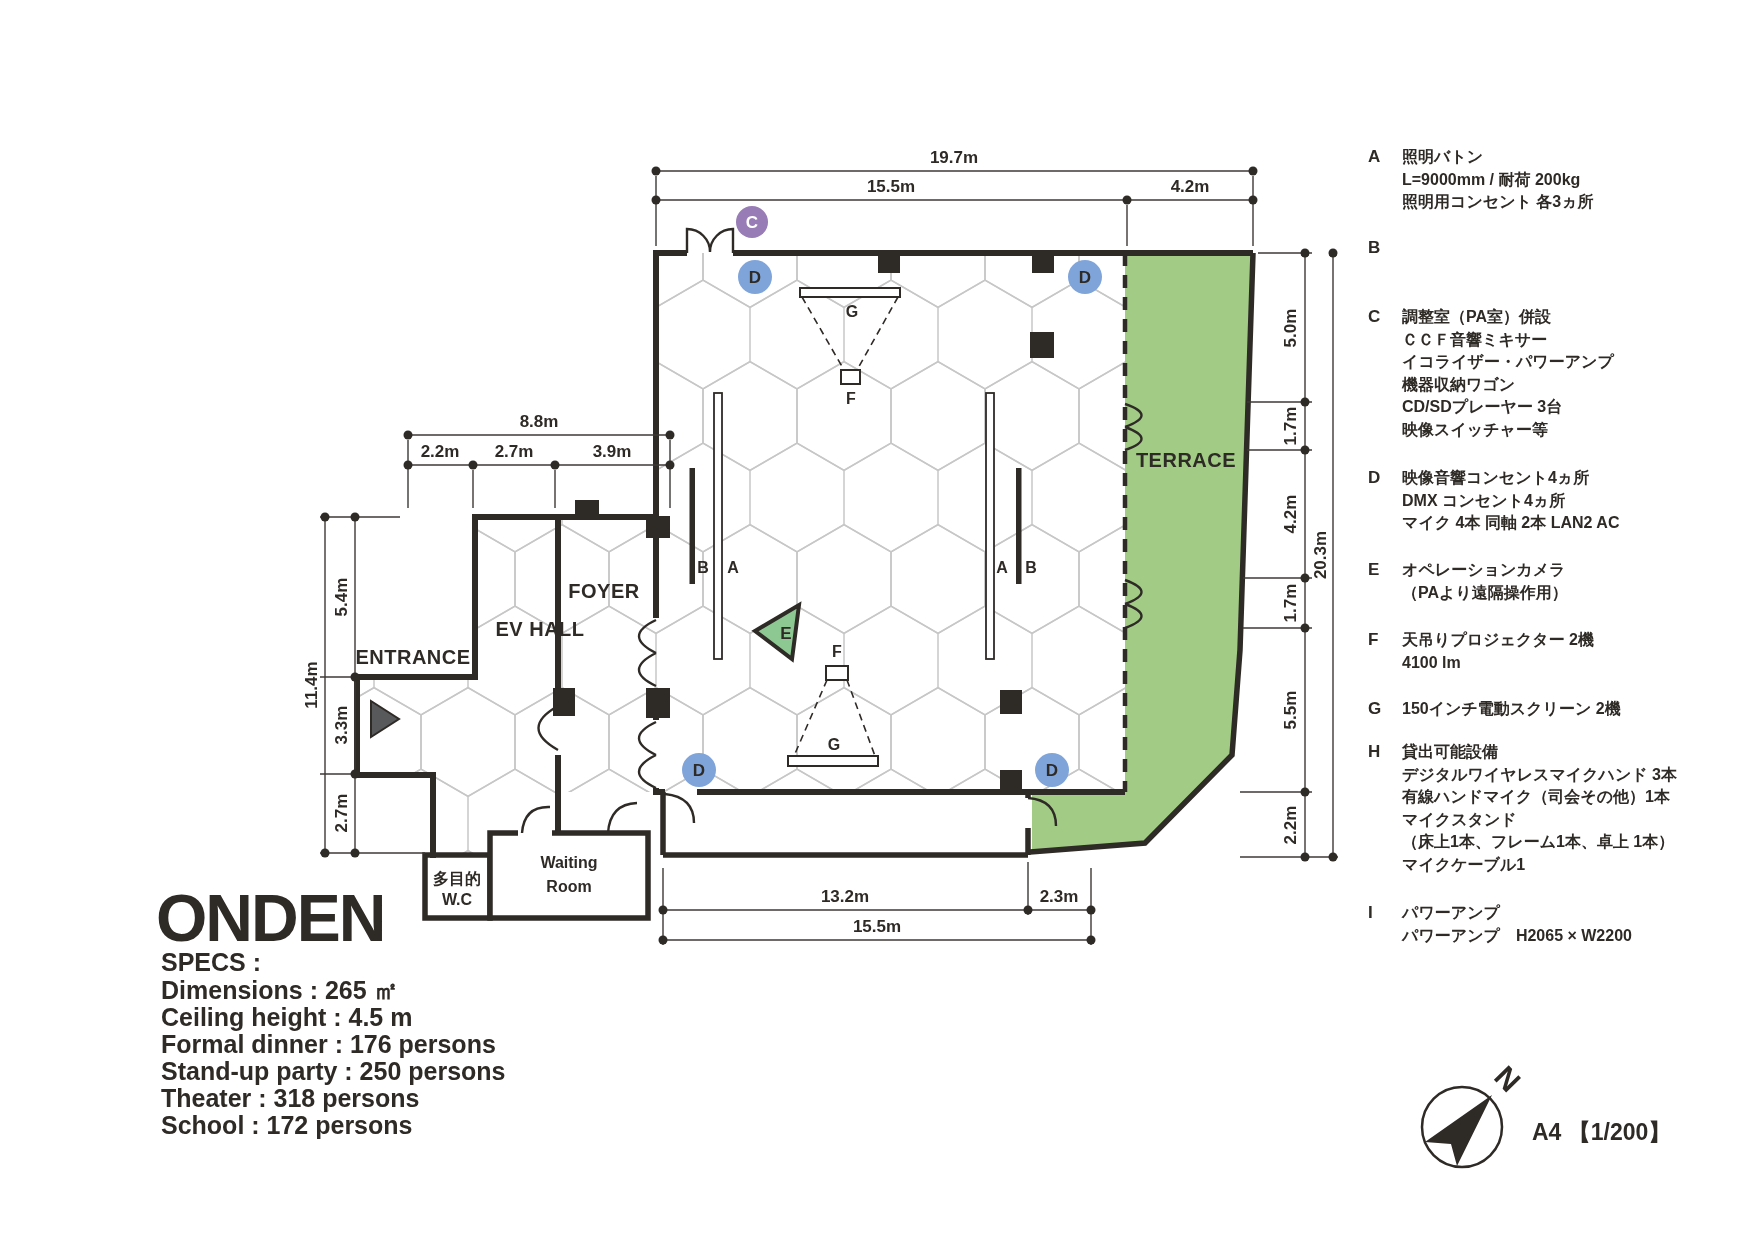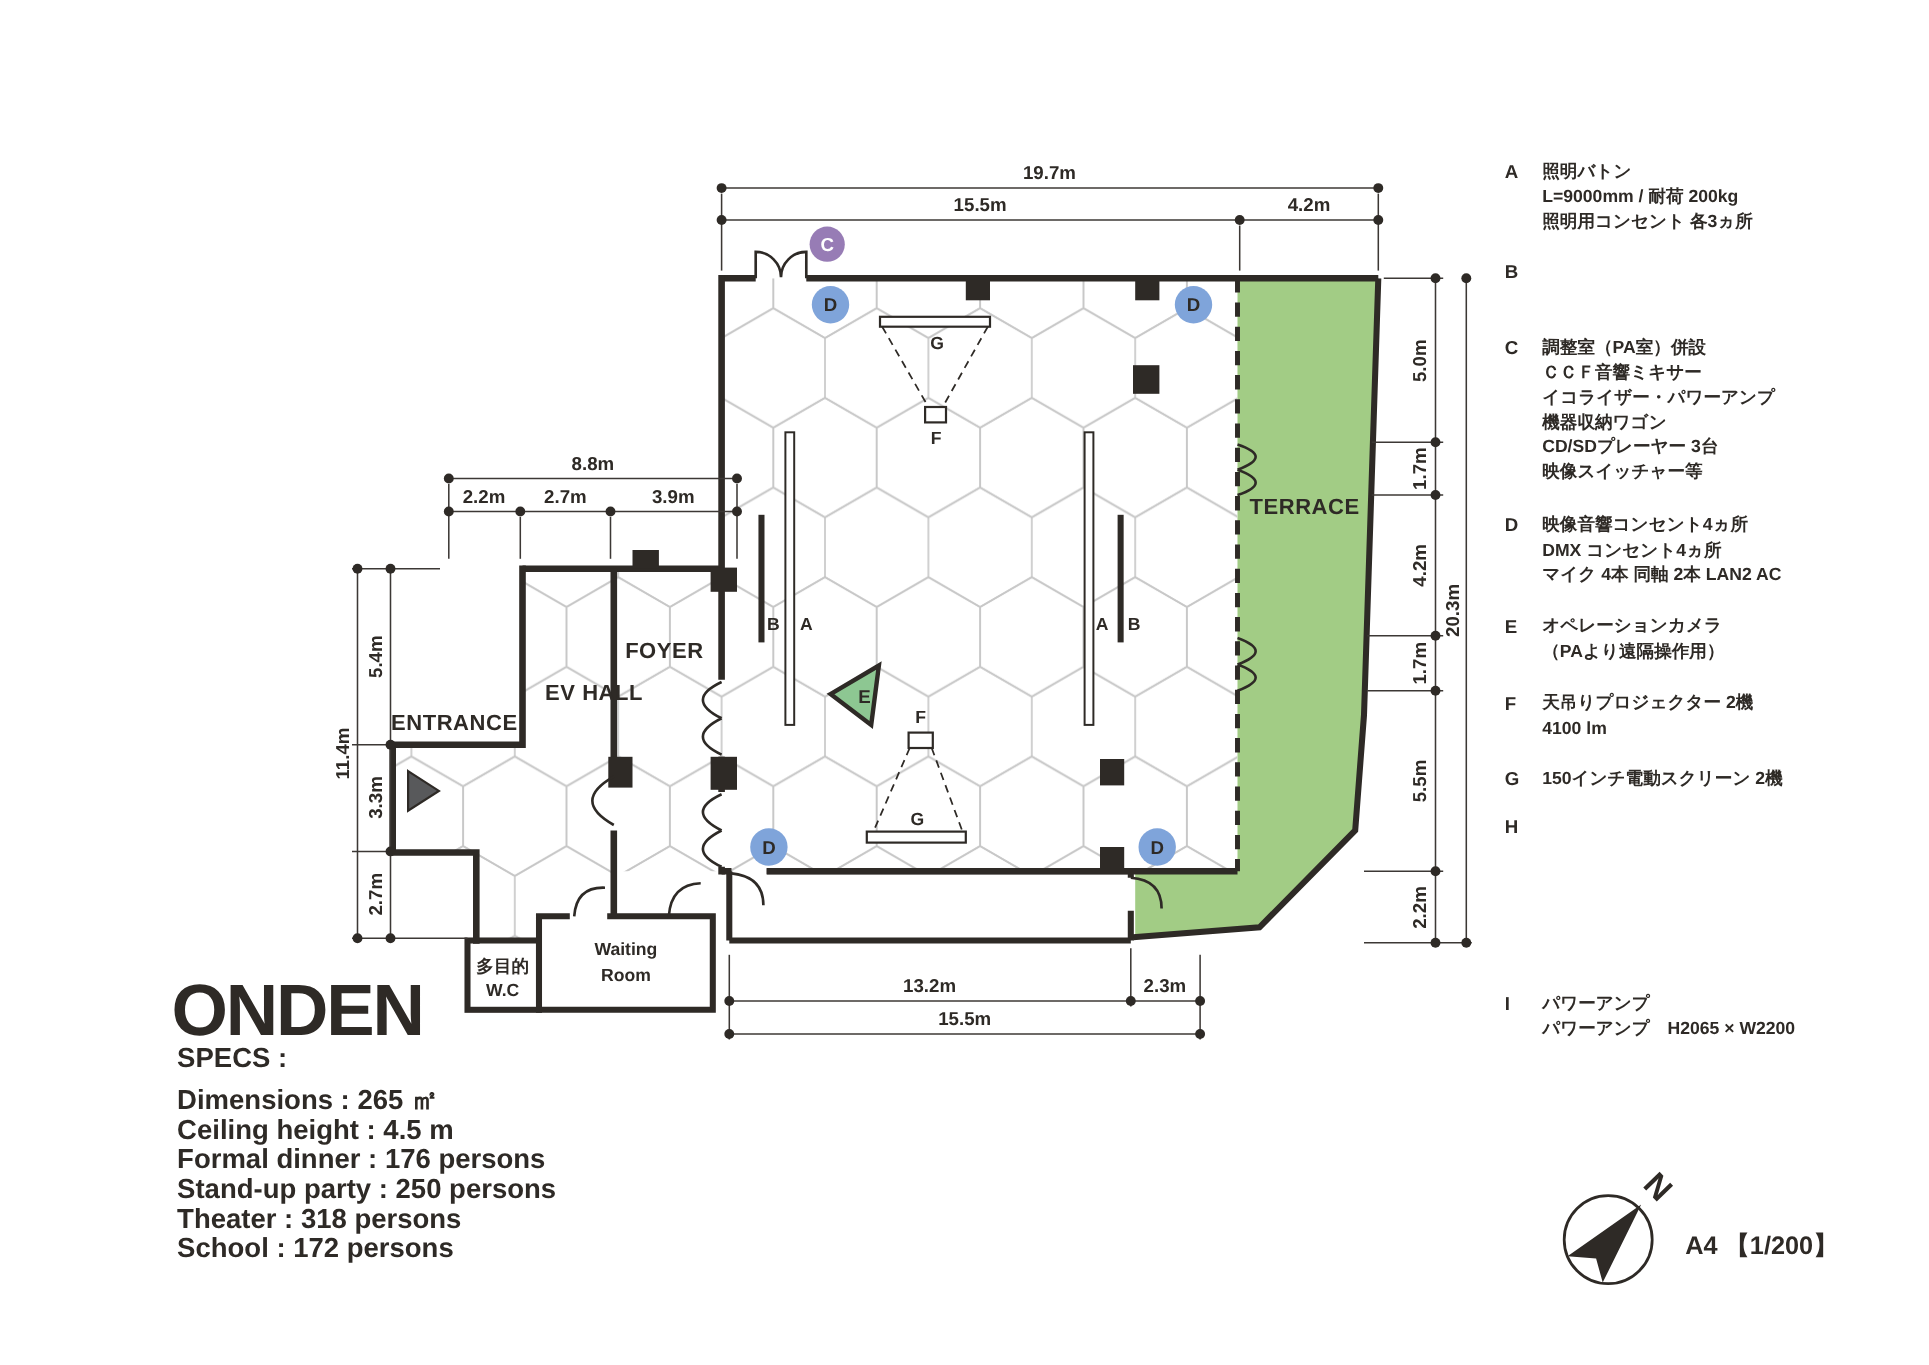--- a/index.html
+++ b/index.html
@@ -18,21 +18,21 @@
   .batten-label{font-size:16px;font-weight:bold;}
   .fg-label{font-size:16px;font-weight:bold;}
   .compass-n{font-size:30px;font-weight:bold;}
   .compass-scale{font-size:23px;font-weight:bold;}
   
   .title{
     position:absolute;left:156px;top:868px;font-size:66px;font-weight:800;
     letter-spacing:-2px;color:#2e2a26;margin-top:12px;
   }
   .specs{position:absolute;left:161px;top:948px;color:#2e2a26;}
-  .specs .specs-heading{font-size:25px;font-weight:800;margin-bottom:10px;}
+  .specs .specs-heading{font-size:25px;font-weight:800;}
   .specs .spec-line{font-size:25px;font-weight:700;line-height:27px;}
   .legend{position:absolute;left:1368px;top:0;width:386px;color:#2e2a26;}
   .lg-item{position:absolute;display:flex;align-items:flex-start;}
   .lg-letter{width:34px;flex:none;font-size:17px;font-weight:800;line-height:22.5px;}
   .lg-lines{font-size:16px;font-weight:700;line-height:22.5px;white-space:nowrap;}
 </style>
 </head>
 <body>
 
 <div class="stage">
@@ -346,20 +346,28 @@
         </div>
   </div>
   <div class="lg-item" style="top:698px">
     <span class="lg-letter">G</span>
     <div class="lg-lines">
           <div class="">150インチ電動スクリーン 2機</div>
         </div>
   </div>
   <div class="lg-item" style="top:741px">
     <span class="lg-letter">H</span>
+    <div class="lg-lines">
+          <div class="">貸出可能設備</div>
+          <div class="">デジタルワイヤレスマイクハンド 3本</div>
+          <div class="">有線ハンドマイク（司会その他）1本</div>
+          <div class="">マイクスタンド</div>
+          <div class="">（床上1本、フレーム1本、卓上 1本）</div>
+          <div class="">マイクケーブル1</div>
+        </div>
   </div>
   <div class="lg-item" style="top:902px">
     <span class="lg-letter">I</span>
     <div class="lg-lines">
           <div class="">パワーアンプ</div>
           <div class="">パワーアンプ　H2065 × W2200</div>
         </div>
   </div>
 </div>
 

